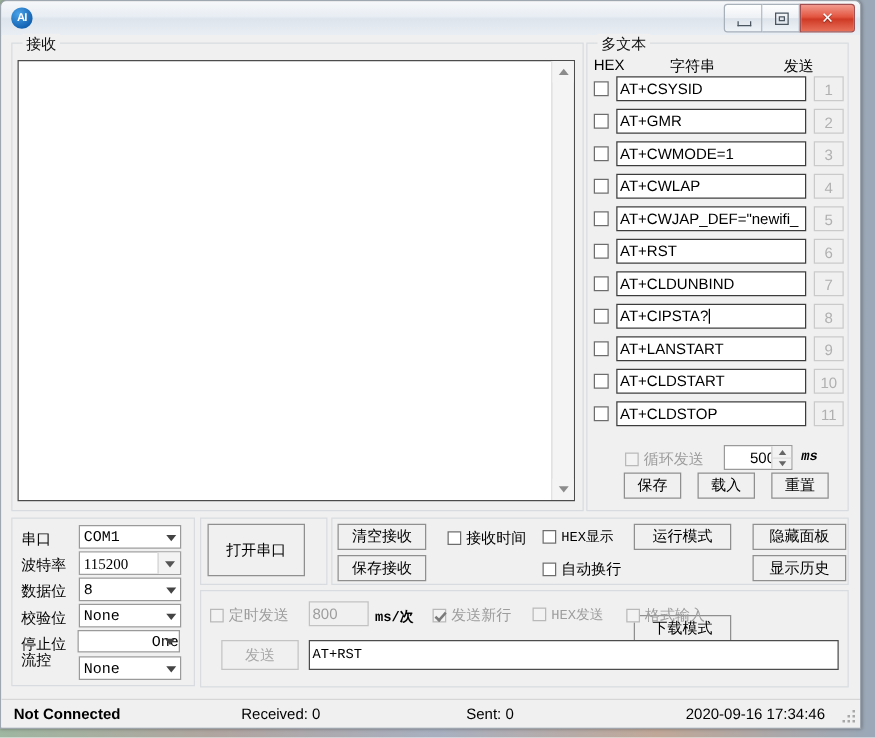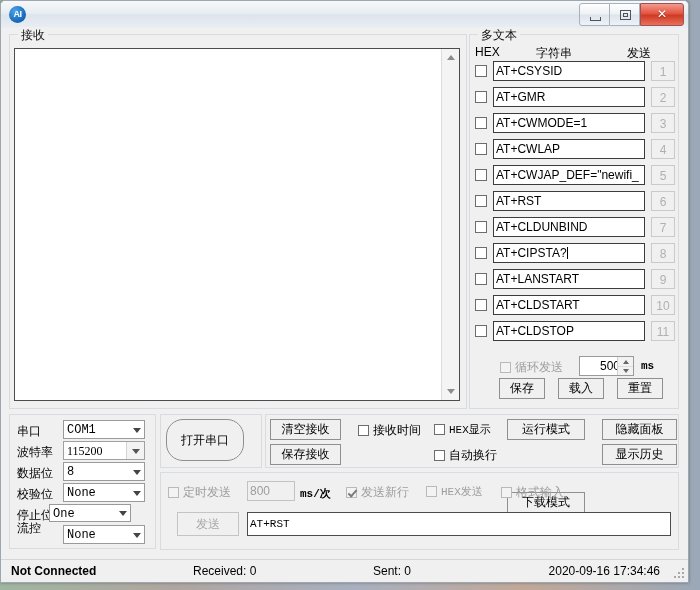--- a/index.html
+++ b/index.html
@@ -251,44 +251,44 @@
     <div class="chk dis" style="left:499px;top:331px;">
       <span class="box"></span><span>循环发送</span>
     </div>
     <div class="spin" style="left:578px;top:328px;width:55px;height:20px;">
       <span>500</span>
       <span class="btns">
           <u></u>
           <d></d>
         </span>
     </div>
-    <div class="lbl" style="left:640px;top:332px;font-weight:bold;font-family:'Liberation Mono',monospace;font-size:11px;">ms</div>
+    <div class="lbl" style="left:640px;top:332px;font-weight:bold;font-family:'Liberation Mono',monospace;font-size:11px;font-style:italic;">ms</div>
 
     <div class="btn" style="left:498px;top:350px;width:46px;height:21px;line-height:19px;">保存</div>
     <div class="btn" style="left:557px;top:350px;width:46px;height:21px;line-height:19px;">载入</div>
     <div class="btn" style="left:616px;top:350px;width:46px;height:21px;line-height:19px;">重置</div>
 
     <div class="group" style="left:8px;top:386px;width:145px;height:133px;"></div>
     <div id="serial-fields">
         <div class="lbl" style="left: 16px; top: 395px;">串口</div>
         <div class="combo" style="left: 62px; top: 392px; width: 82px; height: 19px;"><span>COM1</span><span class="arrow"></span></div>
         <div class="lbl" style="left: 16px; top: 416px;">波特率</div>
         <div class="combo editable" style="left: 62px; top: 413px; width: 82px; height: 19px;"><span>115200</span><span class="abtn"></span></div>
         <div class="lbl" style="left: 16px; top: 437px;">数据位</div>
         <div class="combo" style="left: 62px; top: 434px; width: 82px; height: 19px;"><span>8</span><span class="arrow"></span></div>
         <div class="lbl" style="left: 16px; top: 458px;">校验位</div>
         <div class="combo" style="left: 62px; top: 455px; width: 82px; height: 19px;"><span>None</span><span class="arrow"></span></div>
         <div class="lbl" style="left: 16px; top: 479px;">停止位</div>
-        <div class="combo" style="left: 48px; top: 476px; width: 82px; height: 18px;"><span>One</span><span class="arrow"></span></div>
+        <div class="combo" style="left: 61px; top: 476px; width: 82px; height: 18px; text-align: right;"><span>One</span><span class="arrow"></span></div>
         <div class="lbl" style="left: 16px; top: 492px;">流控</div>
         <div class="combo" style="left: 62px; top: 497px; width: 82px; height: 19px;"><span>None</span><span class="arrow"></span></div>
       </div>
 
     <div class="group" style="left:159px;top:386px;width:100px;height:52px;"></div>
-    <div class="btn" style="left:165px;top:391px;width:78px;height:42px;line-height:40px;border-radius:17px;">打开串口</div>
+    <div class="btn" style="left:165px;top:391px;width:78px;height:42px;line-height:40px;">打开串口</div>
 
     <div class="group" style="left:264px;top:386px;width:412px;height:52px;"></div>
 
     <div class="btn" style="left:269px;top:391px;width:71px;height:21px;line-height:19px;">清空接收</div>
     <div class="btn" style="left:269px;top:416px;width:71px;height:21px;line-height:19px;">保存接收</div>
 
     <div class="chk" style="left:357px;top:394px;">
       <span class="box"></span><span>接收时间</span>
     </div>
     <div class="chk" style="left:433px;top:394px;">

